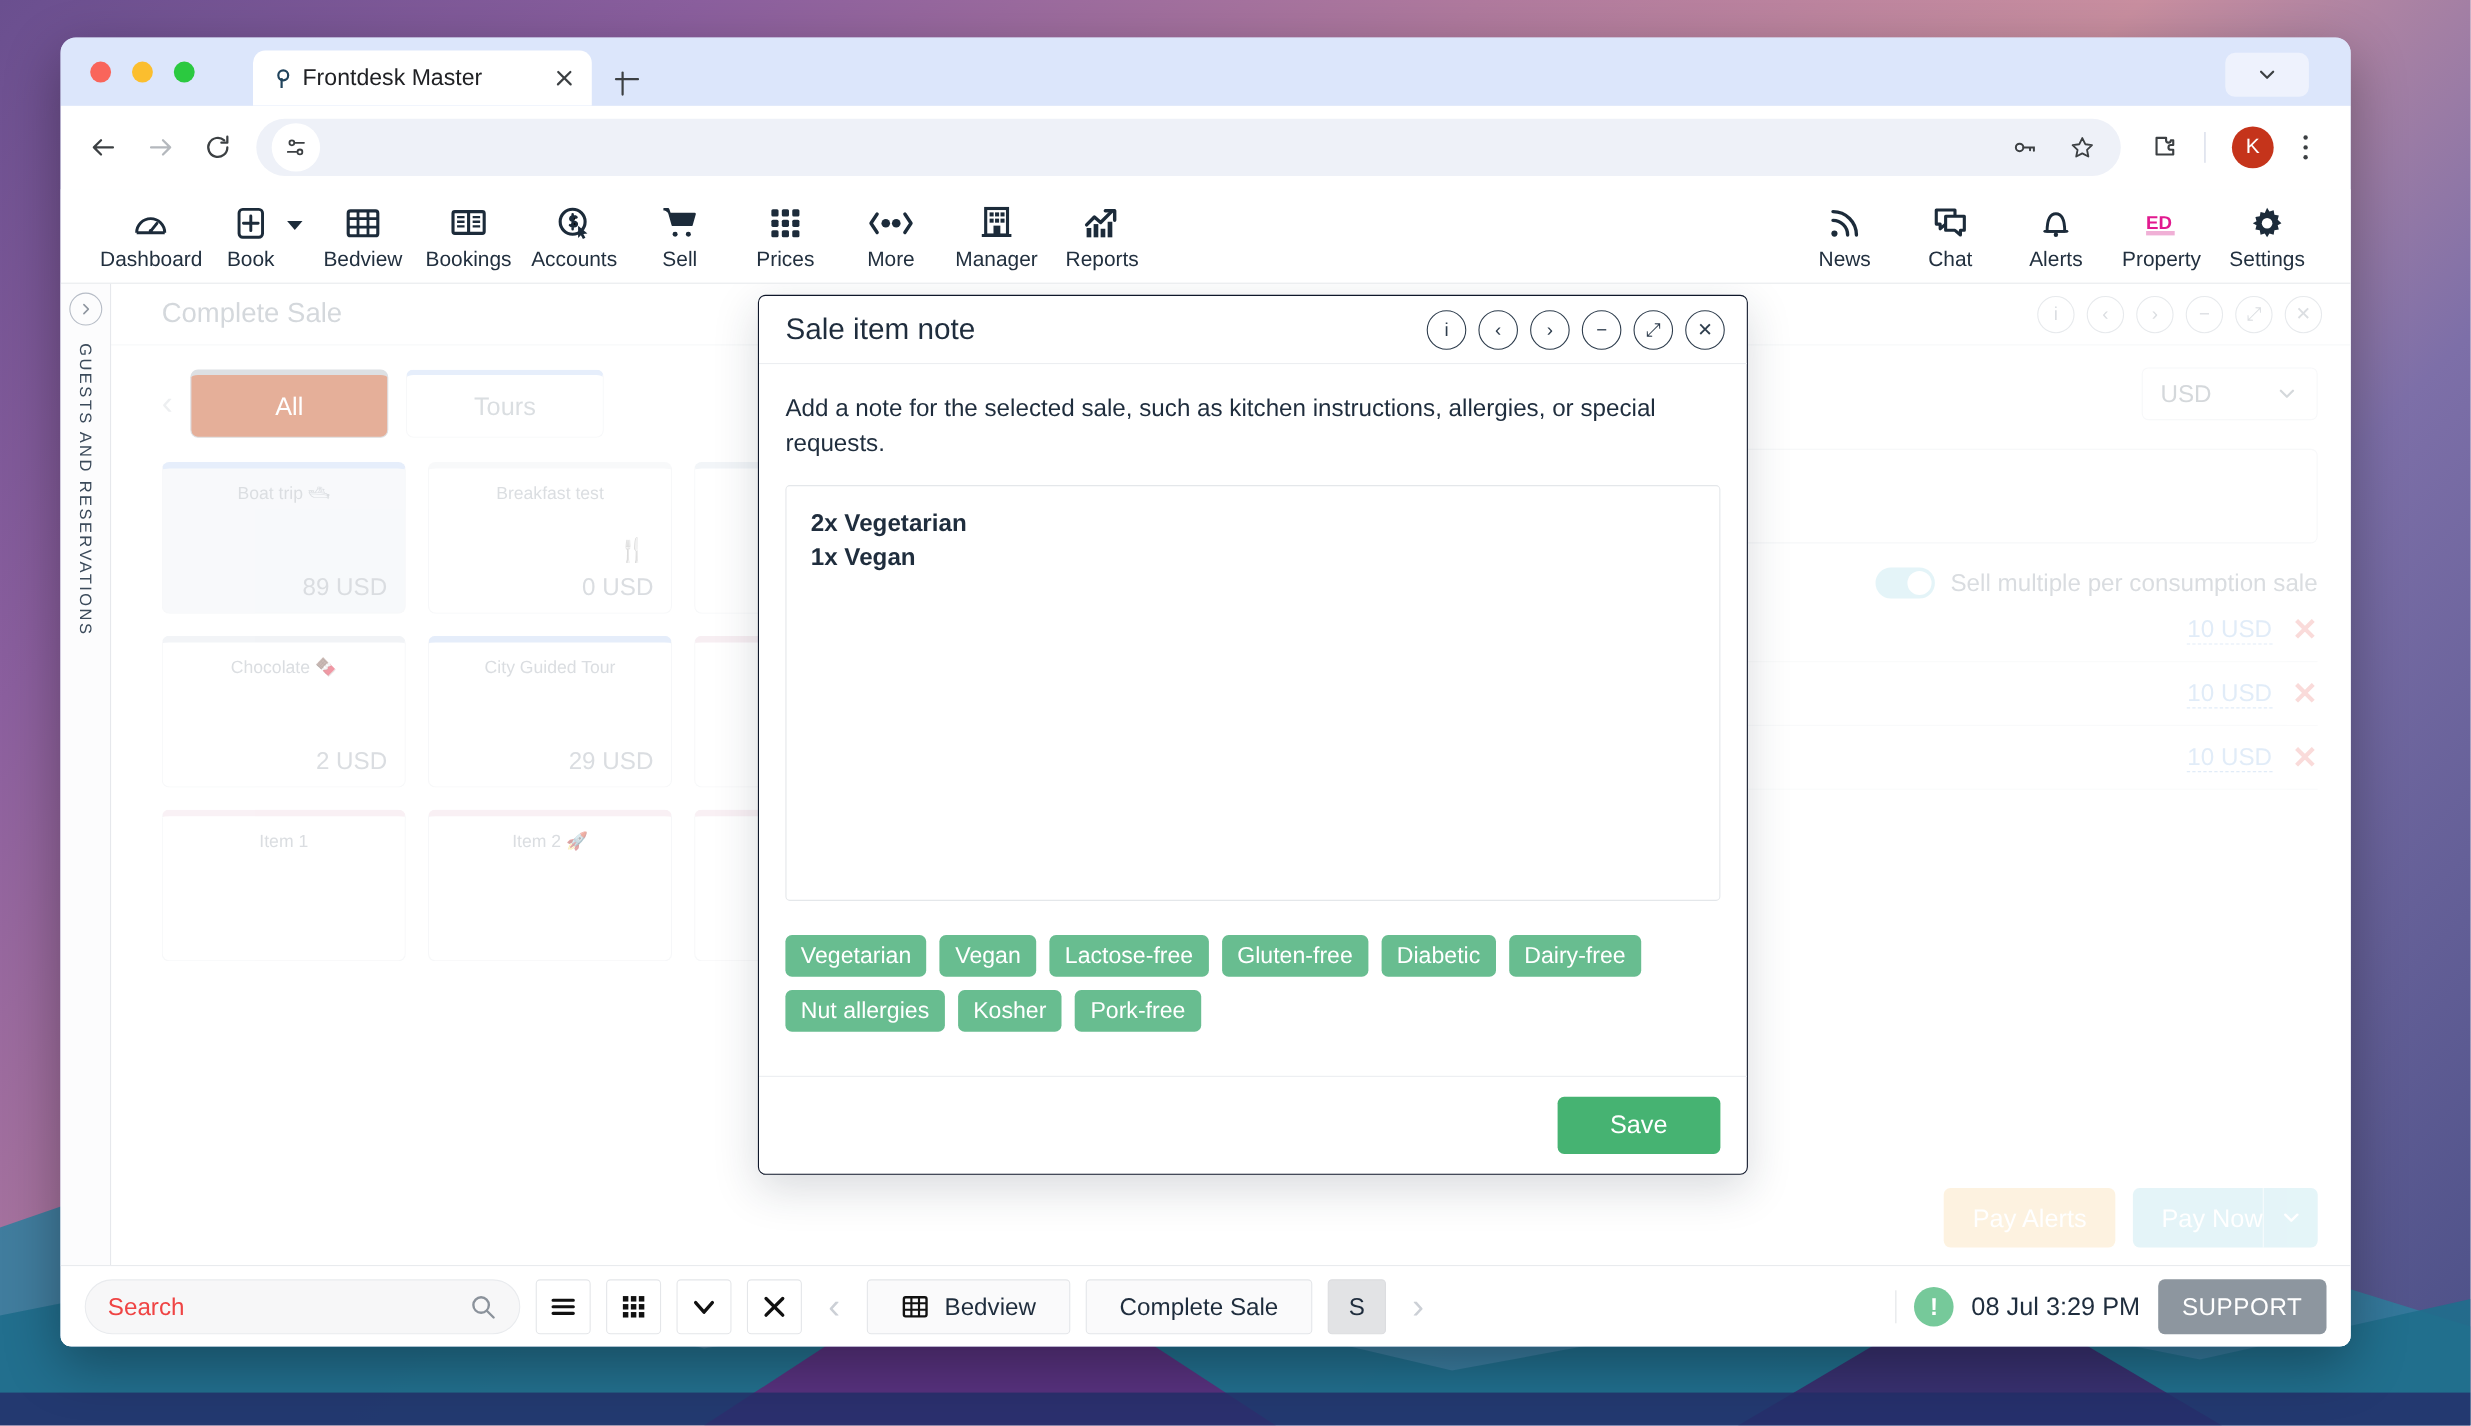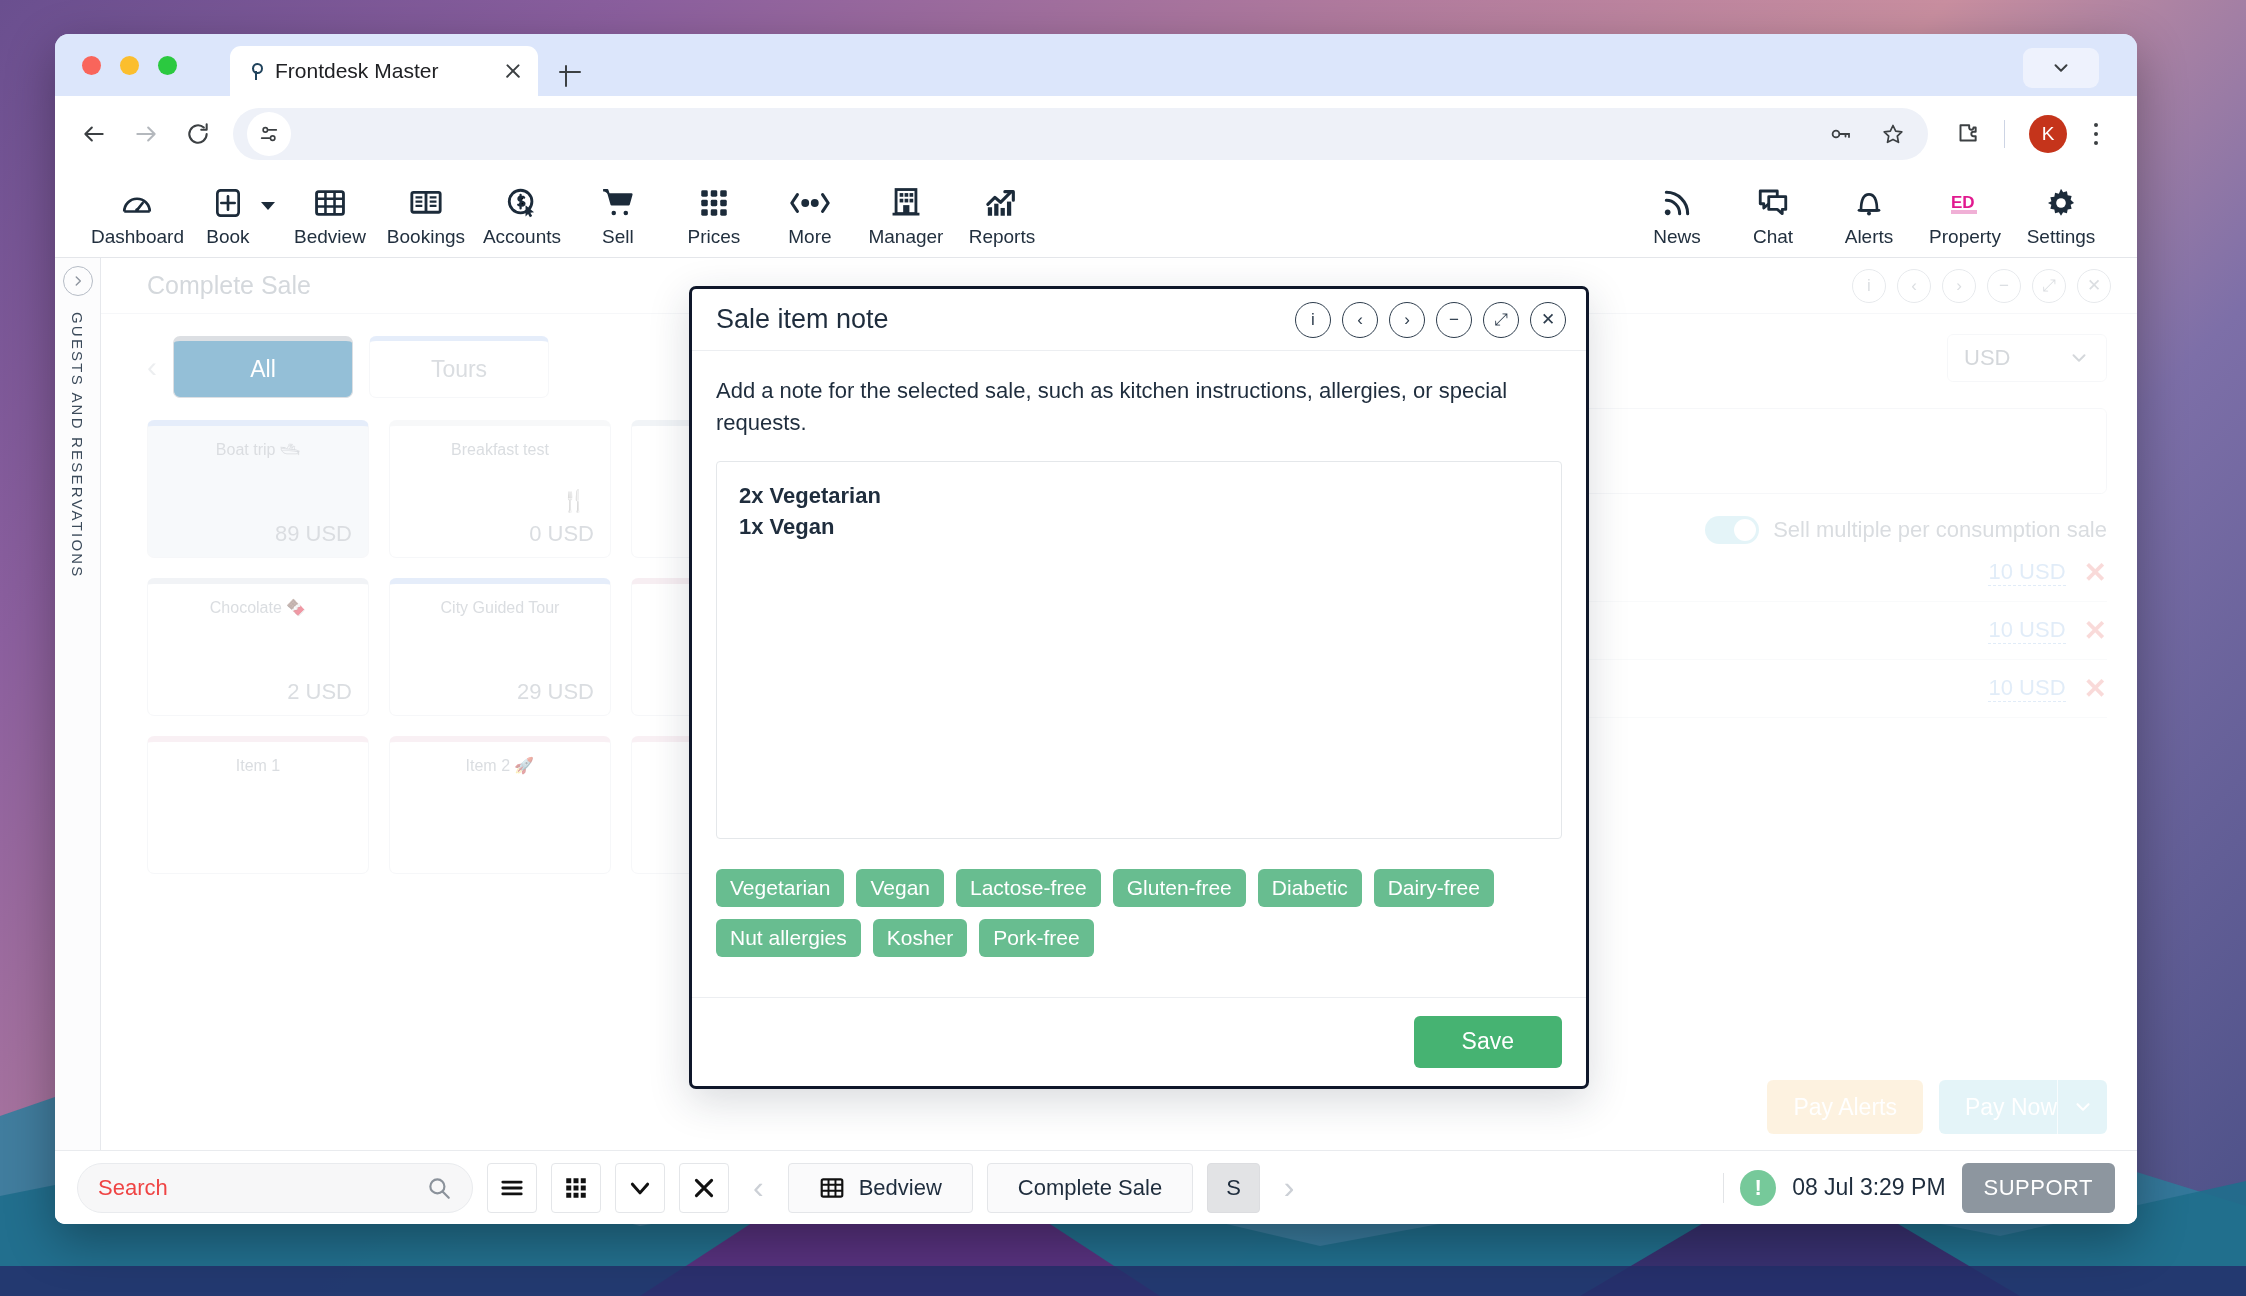--- a/index.html
+++ b/index.html
@@ -138,21 +138,21 @@
   }
   #sale-body { display: flex; height: calc(100% - 56px); }
   #product-pane { width: 890px; padding: 22px 26px 0 46px; }
   #category-tabs { display: flex; align-items: center; gap: 16px; }
   .cat-arrow { color: #d4d8dd; font-size: 30px; cursor: pointer; }
   .cat-tab {
     width: 180px; height: 62px; border-radius: 7px; background: #fff; border: 1px solid #eceef1;
     border-top: 5px solid #c3d6f5; display: flex; align-items: center; justify-content: center;
     font-size: 23px; color: #a8b0b8; cursor: pointer;
   }
-  .cat-tab.active { background: #0369a1; border-top-color: #aeb5bd; border-color: #aeb5bd; color: #fff; }
+  .cat-tab.active { background: #c2410c; border-top-color: #aeb5bd; border-color: #aeb5bd; color: #fff; }
   #product-search {
     margin-top: 22px; height: 56px; border: 1px solid #eceef1; border-radius: 7px;
     display: flex; align-items: center; gap: 14px; padding: 0 18px; font-size: 22px; color: #c3c8cf;
   }
   #product-grid { display: grid; grid-template-columns: repeat(3, 222px); gap: 20px; margin-top: 22px; }
   .product-card {
     height: 138px; border: 1px solid #eceef1; border-radius: 7px; background: #fff;
     border-top: 6px solid #dfe4ec; padding: 14px 16px; position: relative; cursor: pointer;
   }
   .product-card.selected { background: #eef1f6; }
@@ -180,22 +180,22 @@
   #add-note-link { margin-top: 24px; font-size: 22px; color: #b9d3ef; cursor: pointer; }
   #pay-row { position: absolute; right: 30px; bottom: 16px; display: flex; gap: 16px; }
   .pay-btn { height: 54px; border-radius: 6px; display: flex; align-items: center; justify-content: center;
     font-size: 23px; color: #fff; padding: 0 26px; cursor: pointer; }
   #pay-later-button { background: #fbe2b6; }
   #pay-now-button { background: #bfe6ef; padding-right: 0; }
   #pay-now-caret { border-left: 1px solid rgba(255,255,255,.75); width: 50px; height: 100%; display: flex; align-items: center; justify-content: center; }
 
   
   #note-modal {
-    position: absolute; left: 634px; top: 28px; width: 900px;
-    background: #fff; border: 3px solid #0f172a; border-radius: 7px;
+    position: absolute; left: 634px; top: 10px; width: 900px;
+    background: #fff; border: 1px solid #0f172a; border-radius: 7px;
     box-shadow: 0 12px 40px rgba(30,40,60,.17); z-index: 30;
   }
   #modal-header {
     height: 62px; display: flex; align-items: center; justify-content: space-between;
     padding: 0 20px 0 24px; border-bottom: 1px solid #eceef1;
   }
   #modal-title { font-size: 27px; color: #1f2d3d; }
   #modal-header .win-ctl { border-color: #2e3d4d; color: #2e3d4d; width: 36px; height: 36px; }
   #modal-body { padding: 24px 24px 18px 24px; }
   #modal-instructions { font-size: 22px; line-height: 1.45; color: #1f2d3d; }

